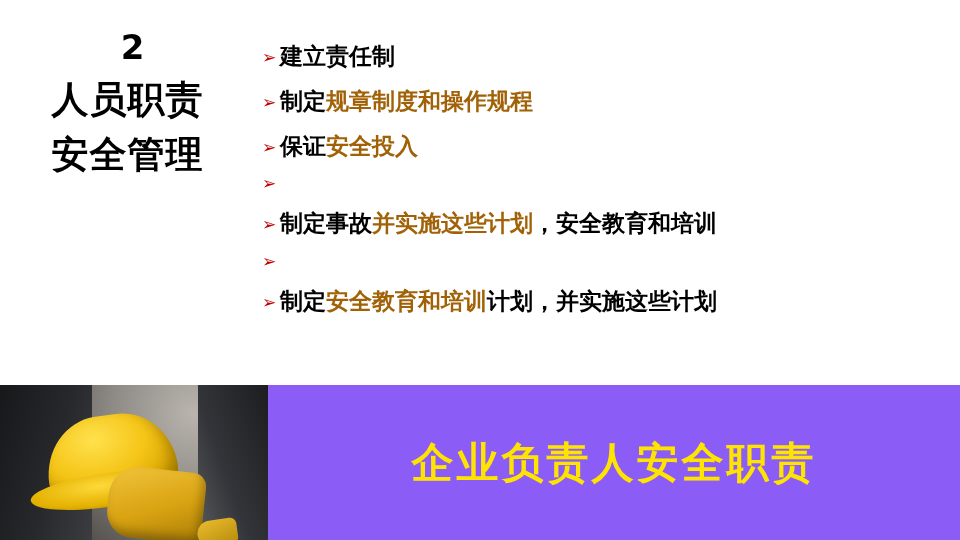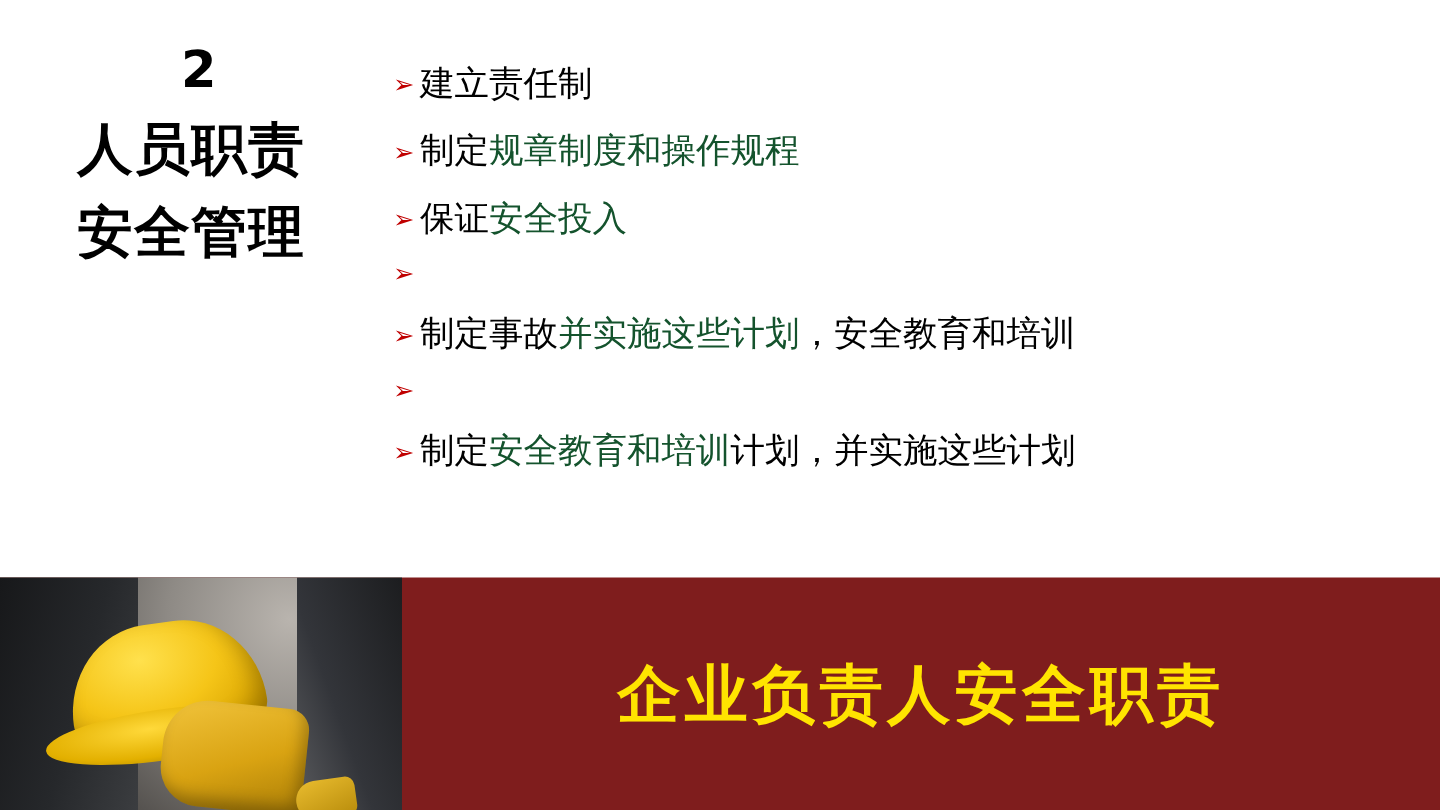--- a/index.html
+++ b/index.html
@@ -67,36 +67,36 @@
   .bullet .marker {
     color: #c00000;
     font-size: 17px;
     width: 18px;
     flex: 0 0 18px;
     line-height: 1;
     transform: translateY(-1px);
   }
   .bullet .txt {
     font-size: 23px;
-    font-weight: normal;
+    font-weight: bold;
     color: #000000;
     white-space: nowrap;
     text-align: right;
   }
   .bullet .txt .hl {
-    color: #14532d;
+    color: #a16207;
   }
   
   .band {
     position: absolute;
     left: 0;
     bottom: 0;
     width: 960px;
     height: 155px;
-    background: #7f1d1d;
+    background: #8b5cf6;
   }
   .band-photo {
     position: absolute;
     left: 0;
     top: 0;
     width: 268px;
     height: 155px;
     overflow: hidden;
     background: #6d6a67;
   }

